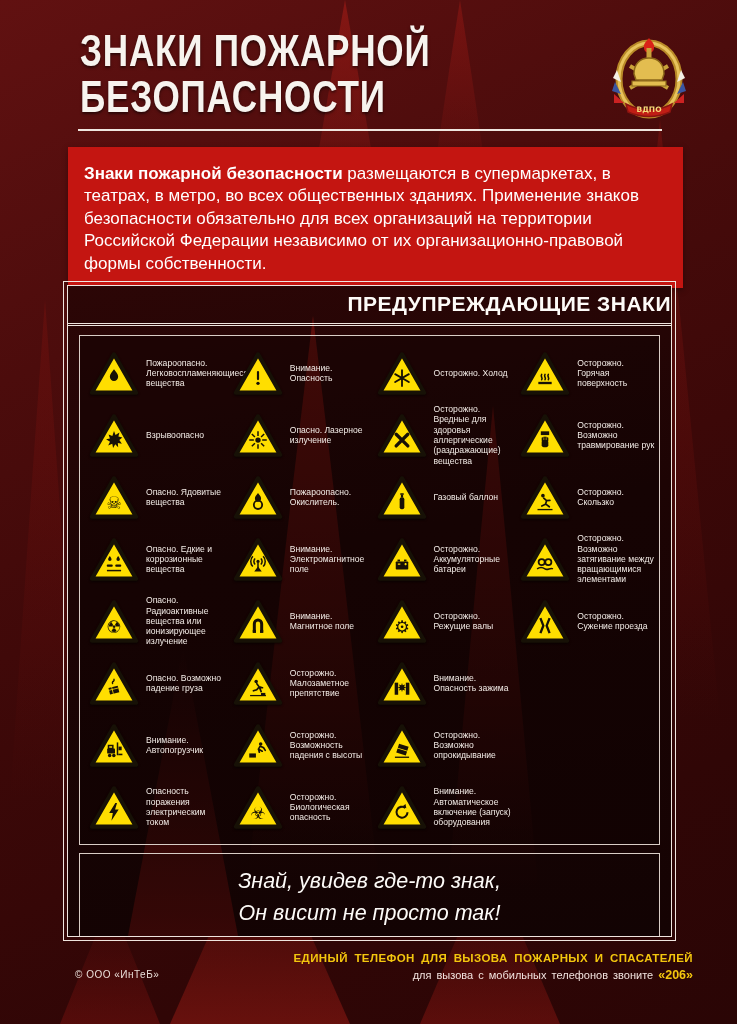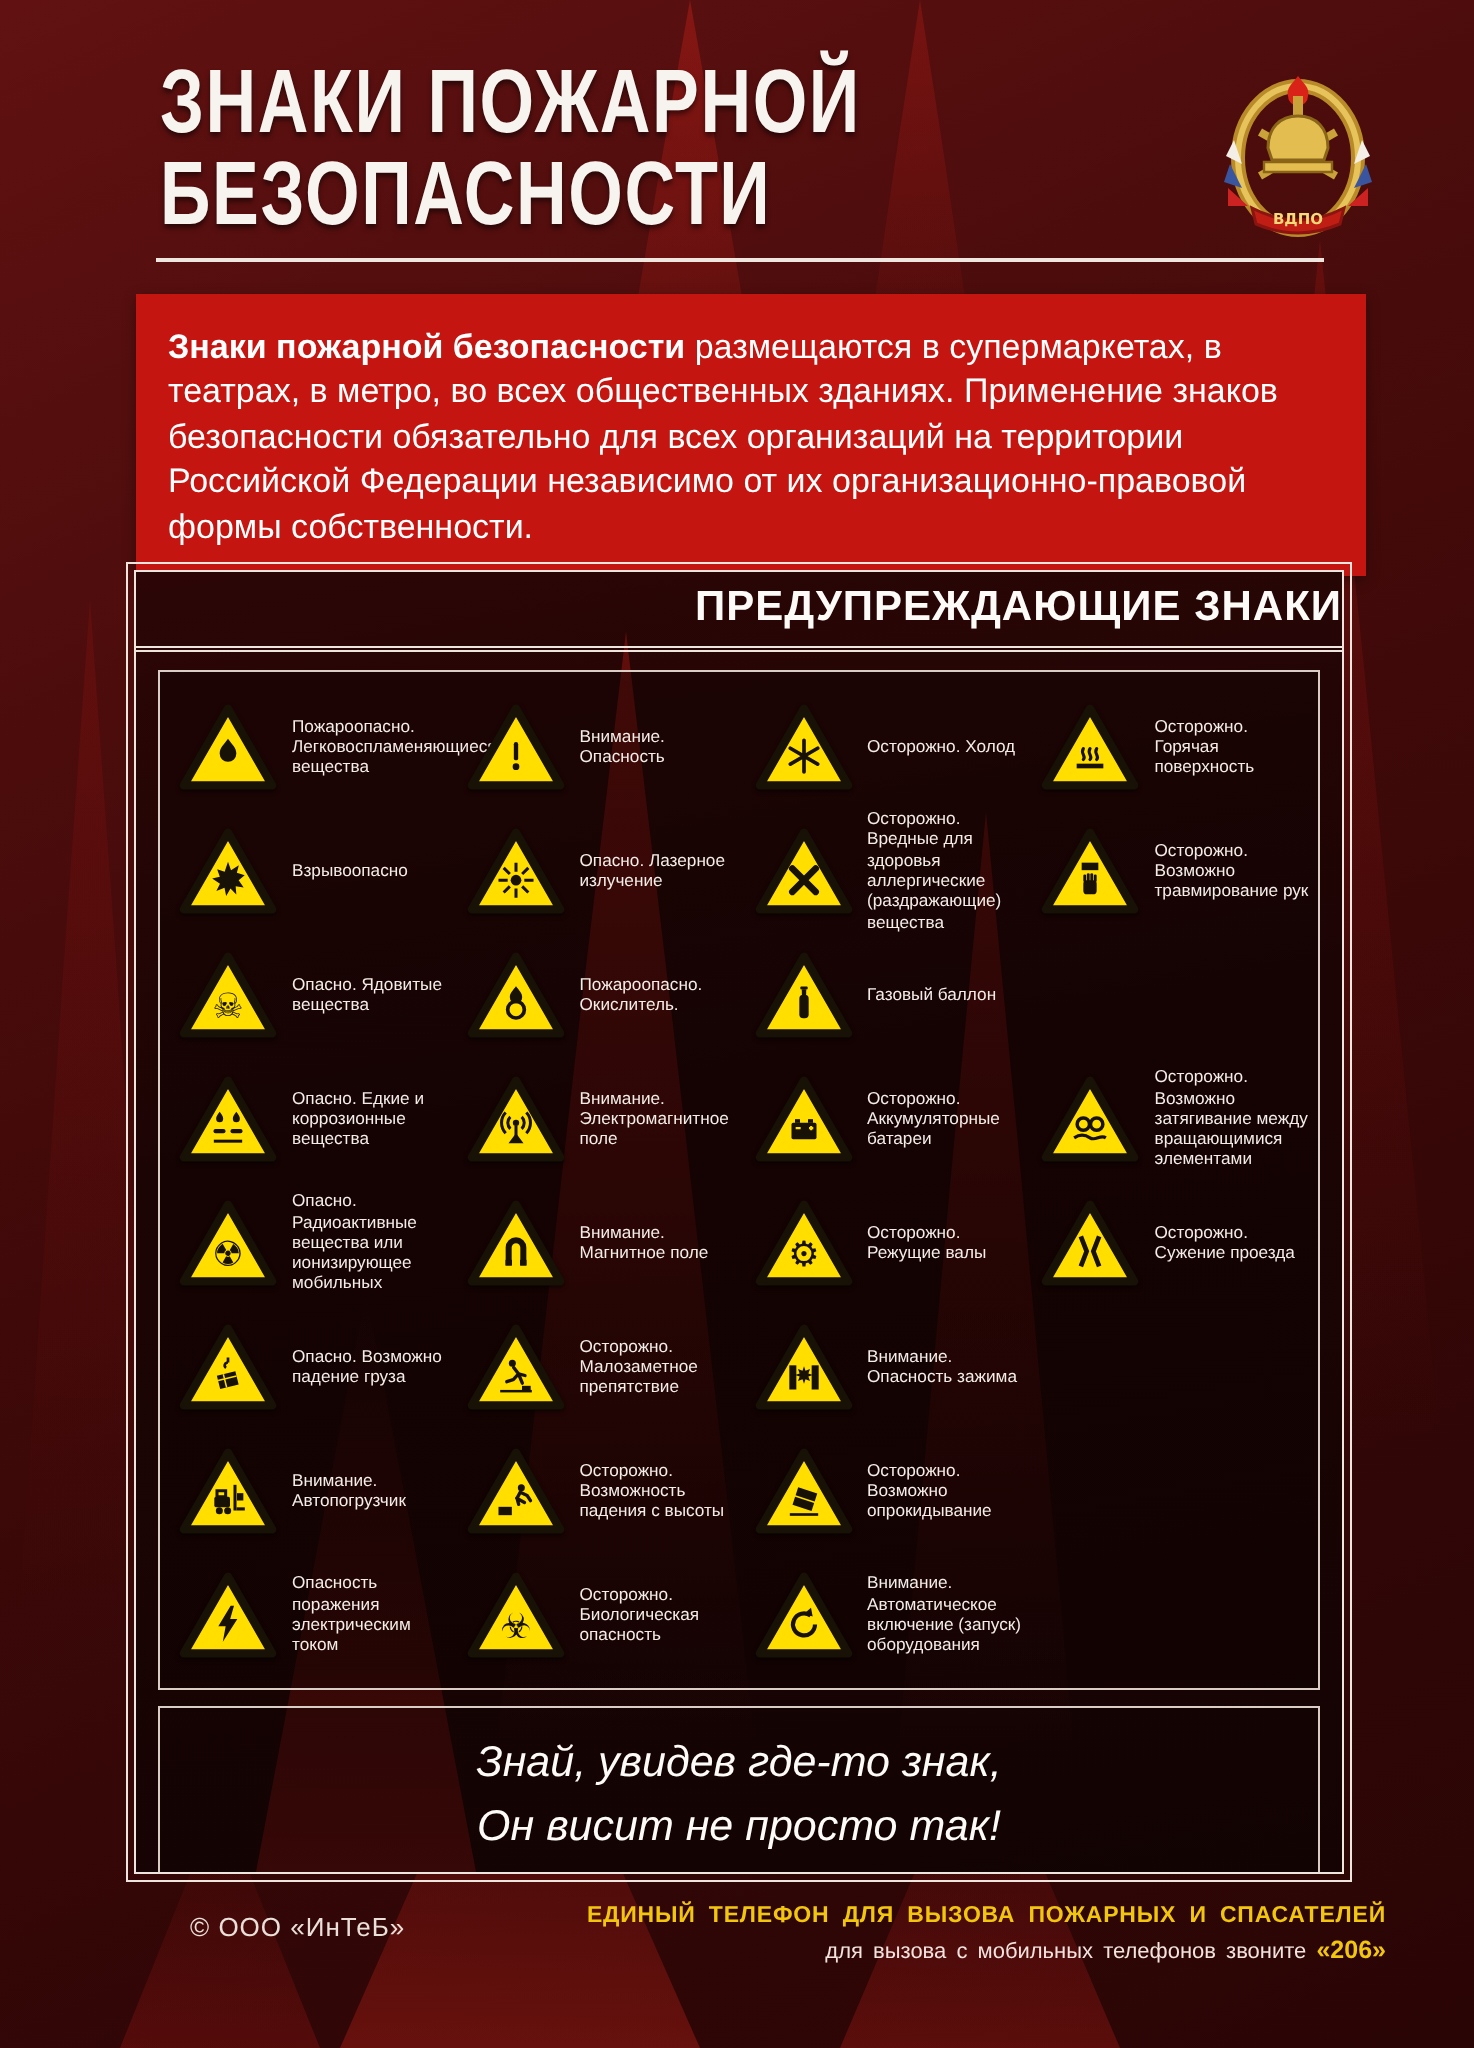--- a/index.html
+++ b/index.html
@@ -42,21 +42,21 @@
   .sign-cell{width:25%;display:flex;align-items:center;padding-left:7px;}
   .tri{flex:0 0 auto;width:50px;height:45px;display:block;margin-right:7px;}
   .tri svg{width:50px;height:45px;display:block;filter:drop-shadow(0 1px 1px rgba(0,0,0,.6));}
   .sign-label{color:#f3ece7;font-size:8.6px;line-height:1.2;max-width:92px;}
   .rhyme-box{position:relative;z-index:2;margin:0 11px;border:1px solid #d9cdc6;
     text-align:center;color:#fdfbf8;font-weight:normal;font-style:italic;
     font-size:21.5px;line-height:1.5;padding:11px 0 12px;background:rgba(10,2,2,.25);}
 
   
   .footer{position:absolute;left:0;top:944px;width:737px;height:60px;}
-  .copyright{position:absolute;left:75px;top:12px;color:#eadfd9;font-size:13px;letter-spacing:.5px;margin-left:20px;}
+  .copyright{position:absolute;left:75px;top:25px;color:#eadfd9;font-size:10px;letter-spacing:.5px;}
   .phone01{position:absolute;left:249px;top:2px;color:#fff;font-weight:bold;font-size:44px;
     letter-spacing:-1px;text-shadow:0 2px 3px rgba(0,0,0,.5);}
   .footer-right{position:absolute;right:44px;top:8px;width:400px;text-align:right;}
   .footer-line1{color:#f3c60e;font-weight:bold;font-size:11.5px;letter-spacing:.4px;word-spacing:3px;}
   .footer-line2{color:#f2e3df;font-size:11px;margin-top:4px;word-spacing:2px;}
   .footer-line2 .num{color:#f3c60e;font-weight:bold;font-size:12.5px;}
 </style>
 </head>
 <body>
 
@@ -241,20 +241,35 @@
                   <path d="M30 3.5 L56.5 49.5 H3.5 Z" fill="#ffde00" stroke="#171106" stroke-width="5" stroke-linejoin="round"></path>
                   <g transform="translate(18,20)" fill="#171106">
                     <rect x="9.2" y="6.3" width="5.6" height="14.2" rx="2.4"></rect>
                     <rect x="10.7" y="3" width="2.6" height="3.6" rx=".6"></rect>
                     <rect x="9.8" y="1.4" width="4.4" height="1.8" rx=".6"></rect>
                   </g>
                 </svg>
               </span>
               <span class="sign-label">Газовый баллон</span>
             </div>
+            <div class="sign-cell">
+              <span class="tri">
+                <svg viewBox="0 0 60 53">
+                  <path d="M30 3.5 L56.5 49.5 H3.5 Z" fill="#ffde00" stroke="#171106" stroke-width="5" stroke-linejoin="round"></path>
+                  <g transform="translate(18,20)" fill="#171106">
+                    <circle cx="9.5" cy="4.3" r="2.2"></circle>
+                    <g fill="none" stroke="#171106" stroke-width="2" stroke-linecap="round">
+                      <path d="M10.5 7.2l3.4 3.1 4-.4M13.9 10.3l-1.3 4.3-4.4 2.2M12.6 14.2l4.6 3.4"></path>
+                    </g>
+                    <path d="M3 21h18" stroke="#171106" stroke-width="1.6"></path>
+                  </g>
+                </svg>
+              </span>
+              <span class="sign-label">Осторожно. Скользко</span>
+            </div>
           </div>
           <div class="sign-row">
             <div class="sign-cell">
               <span class="tri">
                 <svg viewBox="0 0 60 53">
                   <path d="M30 3.5 L56.5 49.5 H3.5 Z" fill="#ffde00" stroke="#171106" stroke-width="5" stroke-linejoin="round"></path>
                   <g transform="translate(18,20)" fill="#171106">
                     <path d="M7 2.2c1.3 1.9 2.1 2.9 2.1 4.1a2.1 2.1 0 1 1-4.2 0C4.9 5.1 5.7 4.1 7 2.2z"></path>
                     <path d="M17 2.2c1.3 1.9 2.1 2.9 2.1 4.1a2.1 2.1 0 1 1-4.2 0c0-1.2.8-2.2 2.1-4.1z"></path>
                     <rect x="3.3" y="12.5" width="7.2" height="2.6" rx="1.2"></rect>
@@ -314,21 +329,21 @@
           <div class="sign-row">
             <div class="sign-cell">
               <span class="tri">
                 <svg viewBox="0 0 60 53">
                   <path d="M30 3.5 L56.5 49.5 H3.5 Z" fill="#ffde00" stroke="#171106" stroke-width="5" stroke-linejoin="round"></path>
                   <g transform="translate(18,20)" fill="#171106">
                     <text x="12" y="20.5" text-anchor="middle" font-size="21" fill="#171106" font-family="'DejaVu Sans',sans-serif">☢</text>
                   </g>
                 </svg>
               </span>
-              <span class="sign-label">Опасно. Радиоактивные вещества или ионизирующее мобильных</span>
+              <span class="sign-label">Опасно. Радиоактивные вещества или ионизирующее излучение</span>
             </div>
             <div class="sign-cell">
               <span class="tri">
                 <svg viewBox="0 0 60 53">
                   <path d="M30 3.5 L56.5 49.5 H3.5 Z" fill="#ffde00" stroke="#171106" stroke-width="5" stroke-linejoin="round"></path>
                   <g transform="translate(18,20)" fill="#171106">
                     <path d="M7.6 20V9.2a4.4 4.4 0 0 1 8.8 0V20" fill="none" stroke="#171106" stroke-width="3.6"></path>
                     <rect x="5.7" y="16.6" width="3.9" height="3.4"></rect>
                     <rect x="14.4" y="16.6" width="3.9" height="3.4"></rect>
                   </g>

